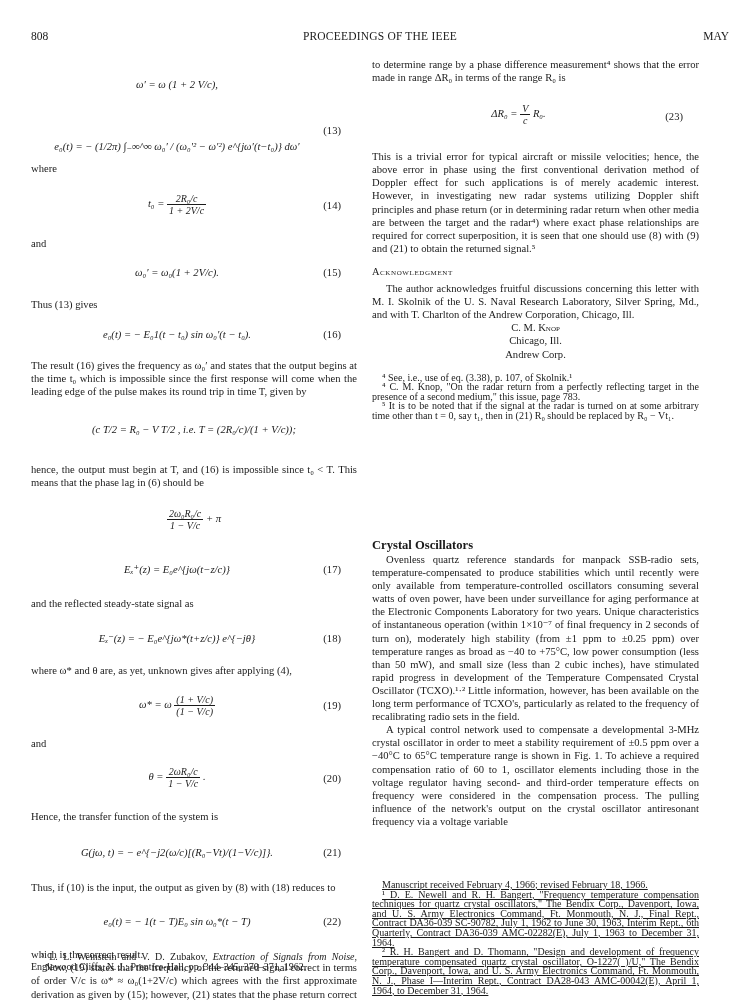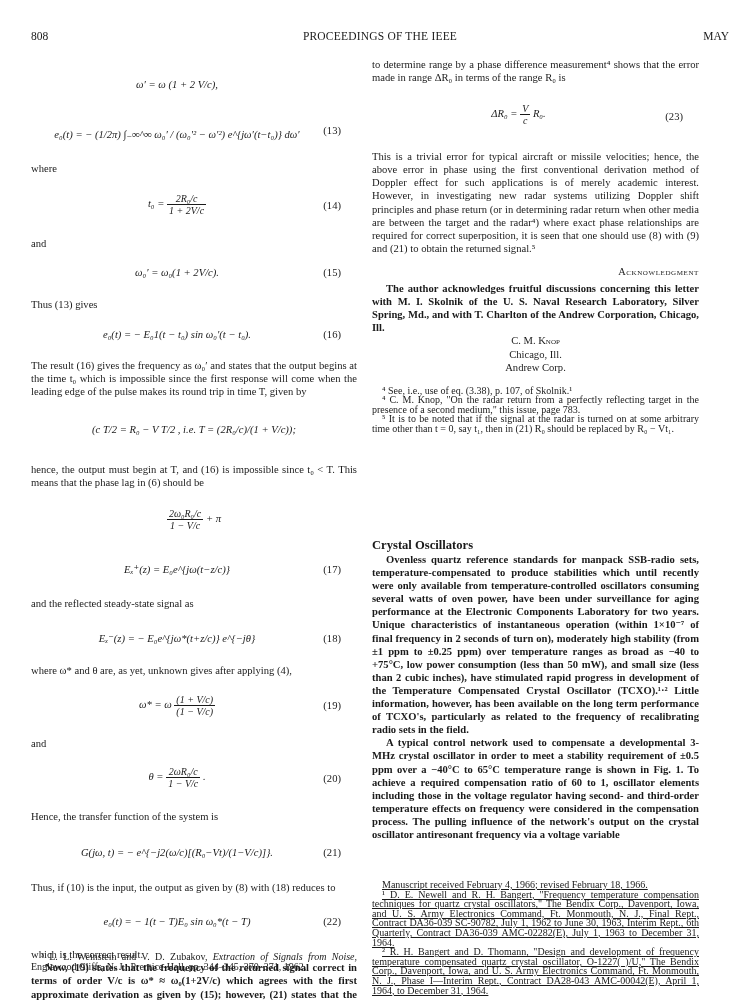--- a/index.html
+++ b/index.html
@@ -6,49 +6,49 @@
   body { width: 755px; height: 1000px; position: relative; overflow: hidden;
          font-family: "Liberation Serif", "DejaVu Serif", serif; color: #1a1a1a; }
   .hdr { position: absolute; top: 30px; left: 31px; right: 26px; height: 14px; font-size: 11.5px; }
   .hdr .pg { position: absolute; left: 0; top: 0; }
   .hdr .jt { position: absolute; left: 0; right: 0; text-align: center; top: 0; letter-spacing: 0.2px; }
   .hdr .mo { position: absolute; right: 0; top: 0; }
   .col { position: absolute; font-size: 10.6px; line-height: 13.1px; text-align: justify; }
   .colL { left: 31px; width: 326px; top: 58px; }
   .colR { left: 372px; width: 327px; top: 58px; }
   .p { margin: 0; }
-  .ind { text-indent: 14px; font-weight: bold; }
+  .ind { text-indent: 14px; }
   .eq { position: relative; height: 22px; margin: 16px; }
   .eq .m { position: absolute; left: 0; right: 34px; text-align: center; font-style: italic; white-space: nowrap; }
   .eq .n { position: absolute; right: 0; font-style: normal; }
   .frac { display: inline-block; vertical-align: middle; text-align: center; font-size: 10px; line-height: 11px; }
   .frac .t { display: block; border-bottom: 0.8px solid #1a1a1a; padding: 0 2px; }
   .frac .b { display: block; padding: 0 2px; }
   .fn { font-size: 10px; line-height: 9.6px; text-align: justify; }
   .fn .fi { text-indent: 10px; }
-  .sc { font-variant: small-caps; text-align: right; letter-spacing: 0.6px; font-size: 10.4px; }
+  .sc { font-variant: small-caps; text-align: left; letter-spacing: 0.6px; font-size: 10.4px; }
   .sig { text-align: center; }
   .title { font-weight: bold; font-size: 12.6px; line-height: 15px; margin: 0; }
   i { font-style: italic; }
 </style>
 </head>
 <body>
 
 <div class="hdr">
   <span class="pg">808</span>
   <span class="jt">PROCEEDINGS OF THE IEEE</span>
   <span class="mo">MAY</span>
 </div>
 
 <div class="col colL">
   <div class="eq" style="height:26px">
     <span class="m" style="top:4px">ω′ = ω (1 + 2 V/c),</span>
   </div>
   <div class="eq" style="height:30px">
-    <span class="m" style="top:12px">e₀(t) = − (1/2π) ∫₋∞^∞ ω₀′ / (ω₀′² − ω′²) e^{jω′(t−t₀)} dω′</span>
+    <span class="m" style="top:24px">e₀(t) = − (1/2π) ∫₋∞^∞ ω₀′ / (ω₀′² − ω′²) e^{jω′(t−t₀)} dω′</span>
     <span class="n" style="top:8px">(13)</span>
   </div>
   <p class="p">where</p>
   <div class="eq" style="height:30px">
     <span class="m" style="top:2px">
       <span>t₀ =</span>
       <span class="frac"><span class="t">2R₀/c</span><span class="b">1 + 2V/c</span></span>
     </span>
     <span class="n" style="top:8px">(14)</span>
   </div>

